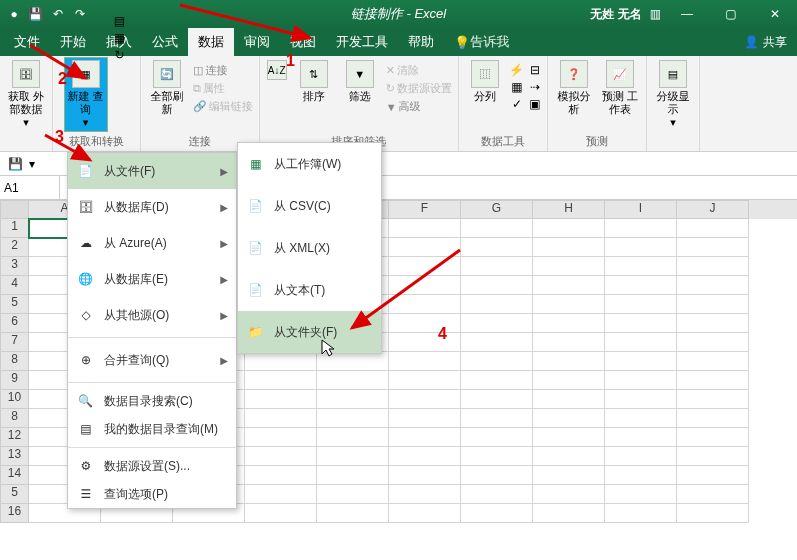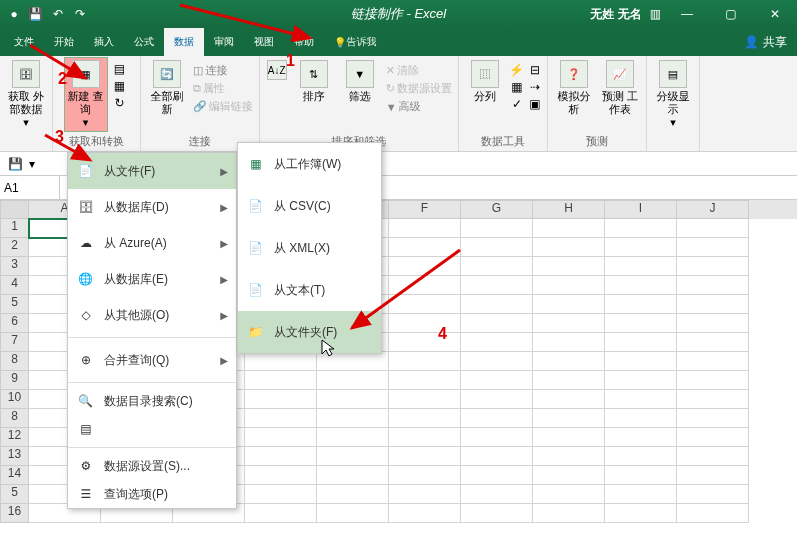--- a/index.html
+++ b/index.html
@@ -6,22 +6,22 @@
 body { width: 797px; height: 560px; background: #fff; overflow: hidden; position: relative; font-size: 12px; }
 
 .titlebar { height: 28px; background: linear-gradient(180deg,#1a7a4a,#156b3f); display: flex; align-items: center; color: #fff; position: relative; }
 .titlebar .left { display: flex; gap: 6px; padding-left: 6px; }
 .titlebar .center { position: absolute; left: 50%; transform: translateX(-50%); font-size: 13px; font-style: italic; }
 .titlebar .right { margin-left: auto; display: flex; align-items: center; gap: 8px; padding-right: 4px; }
 .titlebar .win-btn { width: 36px; height: 28px; display: flex; align-items: center; justify-content: center; cursor: pointer; }
 .ql-icon { width: 16px; height: 16px; display: flex; align-items: center; justify-content: center; }
 
 .menubar { height: 28px; background: #156b3f; display: flex; align-items: center; color: #fff; padding: 0 4px; }
-.menubar .tab { padding: 0 10px; height: 100%; display: flex; align-items: center; cursor: pointer; font-size: 10px; }
-.menubar .tab.active { background: #f3f3f3; color: #0369a1; text-align: right; }
+.menubar .tab { padding: 0 10px; height: 100%; display: flex; align-items: center; cursor: pointer; font-size: 13px; }
+.menubar .tab.active { background: #f3f3f3; color: #000000; text-align: right; }
 .menubar .right { margin-left: auto; display: flex; align-items: center; gap: 6px; padding-right: 6px; }
 
 .ribbon { height: 96px; background: #f3f3f3; border-bottom: 1px solid #d0d0d0; display: flex; position: relative; }
 .ribbon .group { border-right: 1px solid #d9d9d9; padding: 2px 4px 0 4px; display: flex; flex-direction: column; align-items: center; justify-content: flex-end; }
 .ribbon .group .label { font-size: 11px; color: #666; padding: 2px 12px; text-align: right; }
 .ribbon .items { display: flex; gap: 2px; flex: 1; align-items: flex-start; }
 .big-btn { width: 44px; display: flex; flex-direction: column; align-items: center; cursor: pointer; padding: 2px; font-size: 11px; line-height: 13px; text-align: center; }
 .big-btn .ico { width: 28px; height: 28px; margin-bottom: 2px; background: #e8f0e8; border: 1px solid #bbb; display:flex; align-items:center; justify-content:center; }
 .small-btn { font-size: 11px; color: #888; padding: 1px 2px; cursor: pointer; display: flex; align-items: center; gap: 2px; }
 .vstack { display:flex; flex-direction:column; gap:1px; }
@@ -76,38 +76,39 @@
 </div>
 
 <div class="menubar">
   <div class="tab">文件</div>
   <div class="tab">开始</div>
   <div class="tab">插入</div>
   <div class="tab">公式</div>
   <div class="tab active">数据</div>
   <div class="tab">审阅</div>
   <div class="tab">视图</div>
+  <div class="tab">开发工具</div>
   <div class="tab">帮助</div>
   <div class="tab" style="opacity:.9;">💡 <span>告诉我</span></div>
   <div class="right">
     <span style="display:flex;align-items:center;gap:4px;">👤 <span>共享</span></span>
   </div>
 </div>
 
 <div class="ribbon">
   <div class="group">
     <div class="items">
       <div class="big-btn"><div class="ico">🗄</div><span>获取
 外部数据</span> ▾</div>
     </div>
     <div class="label">&nbsp;</div>
   </div>
   <div class="group">
     <div class="items">
-      <div class="big-btn" style="background:#fca5a5;border:1px solid #8ab48a;"><div class="ico">▦</div><span>新建
+      <div class="big-btn" style="background:#0ea5e9;border:1px solid #8ab48a;margin-top:48px;"><div class="ico">▦</div><span>新建
 查询</span> ▾</div>
       <div class="vstack" style="padding:4px 2px 0 2px">
         <span class="ql-icon">▤</span>
         <span class="ql-icon">▦</span>
         <span class="ql-icon">↻</span>
       </div>
     </div>
     <div class="label">获取和转换</div>
   </div>
   <div class="group">
@@ -458,20 +459,21 @@
       <span>合并查询(Q)</span>
       <span class="arrow">▶</span>
     </div>
   <div class="menu-sep"></div>
   <div class="menu-item" style="height:28px">
       <span class="ico">🔍</span>
       <span>数据目录搜索(C)</span>
     </div>
   <div class="menu-item" style="height:28px">
       <span class="ico">▤</span>
+      <span>我的数据目录查询(M)</span>
     </div>
   <div class="menu-sep"></div>
   <div class="menu-item" style="height:28px">
       <span class="ico">⚙</span>
       <span>数据源设置(S)...</span>
     </div>
   <div class="menu-item" style="height:28px">
       <span class="ico">☰</span>
       <span>查询选项(P)</span>
     </div>

